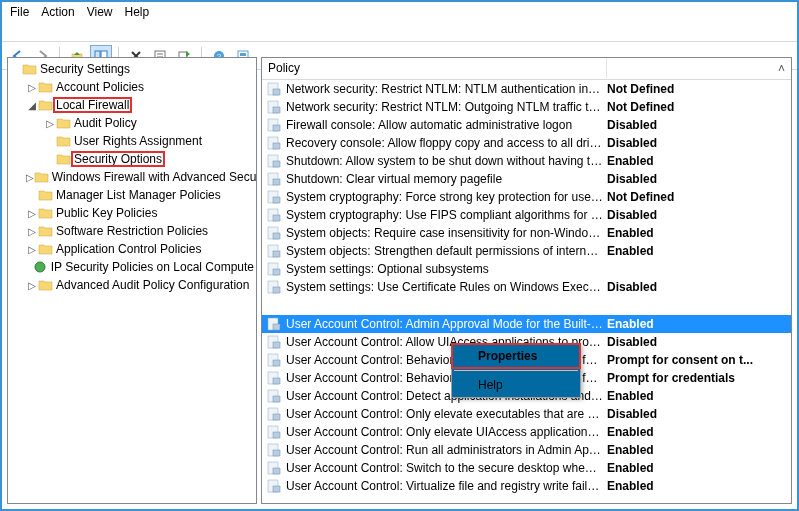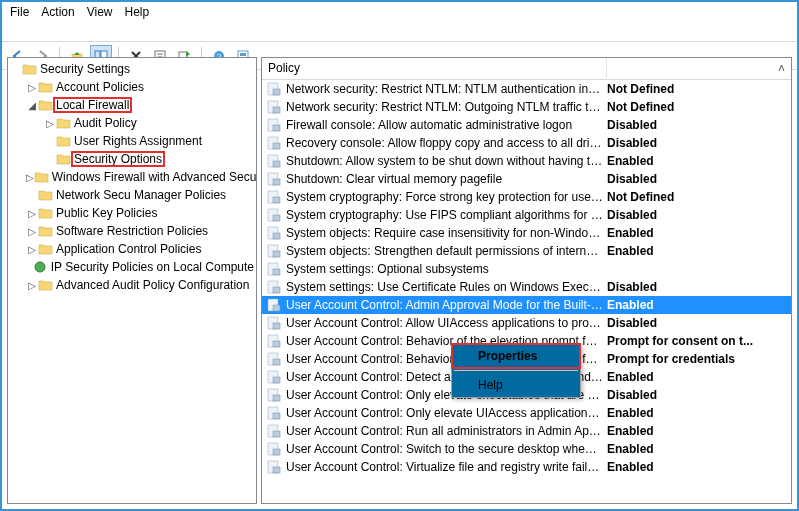--- a/index.html
+++ b/index.html
@@ -115,21 +115,21 @@
     top: 22px; left:0; right:0; bottom:0;
     overflow-y: scroll;
   }
   .list-row {
     display: flex;
     align-items: center;
     height: 18px;
     padding-left: 4px;
     white-space: nowrap;
   }
-  .list-row.selected { background: #1e90ff; color: #fff; }
+  .list-row.selected { background: #1e90ff; color: #fff; margin-top: 19px; }
   .list-row .ic { width: 16px; height:16px; display:flex;align-items:center;justify-content:center;margin-right:4px; }
   .list-row .pol {
     width: 321px;
     overflow: hidden;
     text-overflow: ellipsis;
     padding-right: 4px;
   }
   .list-row .set {
     flex:1;
     overflow: hidden;
@@ -287,21 +287,21 @@
           </span>
           <span class="lbl">Windows Firewall with Advanced Secu</span>
         </div>
         <div class="tree-row indent-1">
           <span class="tw"></span>
           <span class="ic">
             <svg width="16" height="14">
               <path d="M1 3 h5 l1 1 h7 v8 h-13 z" class="svg-folder"></path>
             </svg>
           </span>
-          <span class="lbl">Network Secu Manager Policies</span>
+          <span class="lbl">Manager List Manager Policies</span>
         </div>
         <div class="tree-row indent-1">
           <span class="tw">▷</span>
           <span class="ic">
             <svg width="16" height="14">
               <path d="M1 3 h5 l1 1 h7 v8 h-13 z" class="svg-folder"></path>
             </svg>
           </span>
           <span class="lbl">Public Key Policies</span>
         </div>

